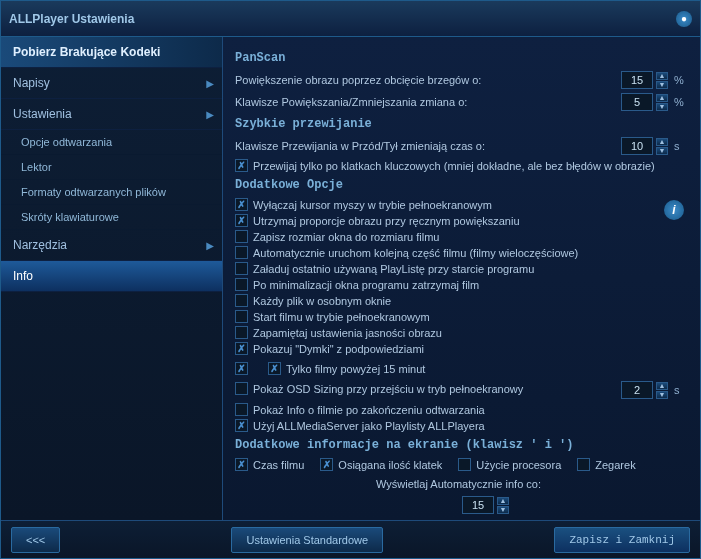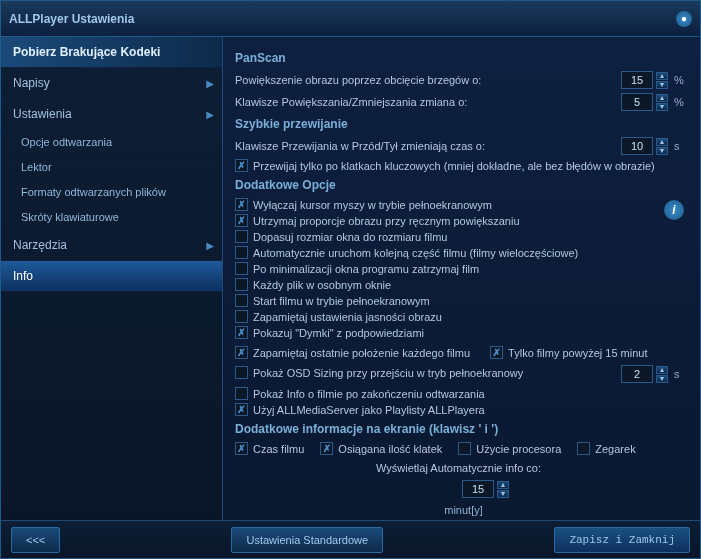--- a/index.html
+++ b/index.html
@@ -94,20 +94,21 @@
       background: linear-gradient(to bottom, #0e2040, #0a1830);
       padding: 10px 12px;
       overflow-y: auto;
     }
     .section-header {
       color: #7ab0d8;
       font-size: 12px;
       font-weight: bold;
       margin-bottom: 6px;
       margin-top: 4px;
+      font-family: Liberation Mono, monospace;
     }
     .row {
       display: flex;
       align-items: center;
       margin-bottom: 4px;
       gap: 6px;
     }
     .row-label {
       color: #b0c8e0;
       font-size: 11px;
@@ -318,25 +319,29 @@
           <div class="checkbox-row">
             <div class="checkbox checked"></div>
             <span class="checkbox-label">Wyłączaj kursor myszy w trybie pełnoekranowym</span>
           </div>
           <div class="checkbox-row">
             <div class="checkbox checked"></div>
             <span class="checkbox-label">Utrzymaj proporcje obrazu przy ręcznym powiększaniu</span>
           </div>
           <div class="checkbox-row">
             <div class="checkbox"></div>
-            <span class="checkbox-label">Dopasuj rozmiar okna do rozmiaru filmu</span>
+            <span class="checkbox-label">Zapisz rozmiar okna do rozmiaru filmu</span>
           </div>
           <div class="checkbox-row">
             <div class="checkbox"></div>
             <span class="checkbox-label">Automatycznie uruchom kolejną część filmu (filmy wieloczęściowe)</span>
+          </div>
+          <div class="checkbox-row">
+            <div class="checkbox"></div>
+            <span class="checkbox-label">Załaduj ostatnio używaną PlayListę przy starcie programu</span>
           </div>
           <div class="checkbox-row">
             <div class="checkbox"></div>
             <span class="checkbox-label">Po minimalizacji okna programu zatrzymaj film</span>
           </div>
           <div class="checkbox-row">
             <div class="checkbox"></div>
             <span class="checkbox-label">Każdy plik w osobnym oknie</span>
           </div>
           <div class="checkbox-row">
@@ -353,21 +358,20 @@
           </div>
         </div>
         <div style="width:24px; display:flex; align-items:flex-start; padding-top:2px;">
           <div class="info-icon">i</div>
         </div>
       </div>
 
       <div class="two-col-row" style="margin-top:4px;">
         <div class="checkbox-row">
           <div class="checkbox checked"></div>
-          <span class="checkbox-label">Zapamiętaj ostatnie położenie każdego filmu</span>
         </div>
         <div class="checkbox-row">
           <div class="checkbox checked"></div>
           <span class="checkbox-label">Tylko filmy powyżej 15 minut</span>
         </div>
       </div>
 
       <div class="row">
         <div class="checkbox-row" style="flex:1;">
           <div class="checkbox"></div>

